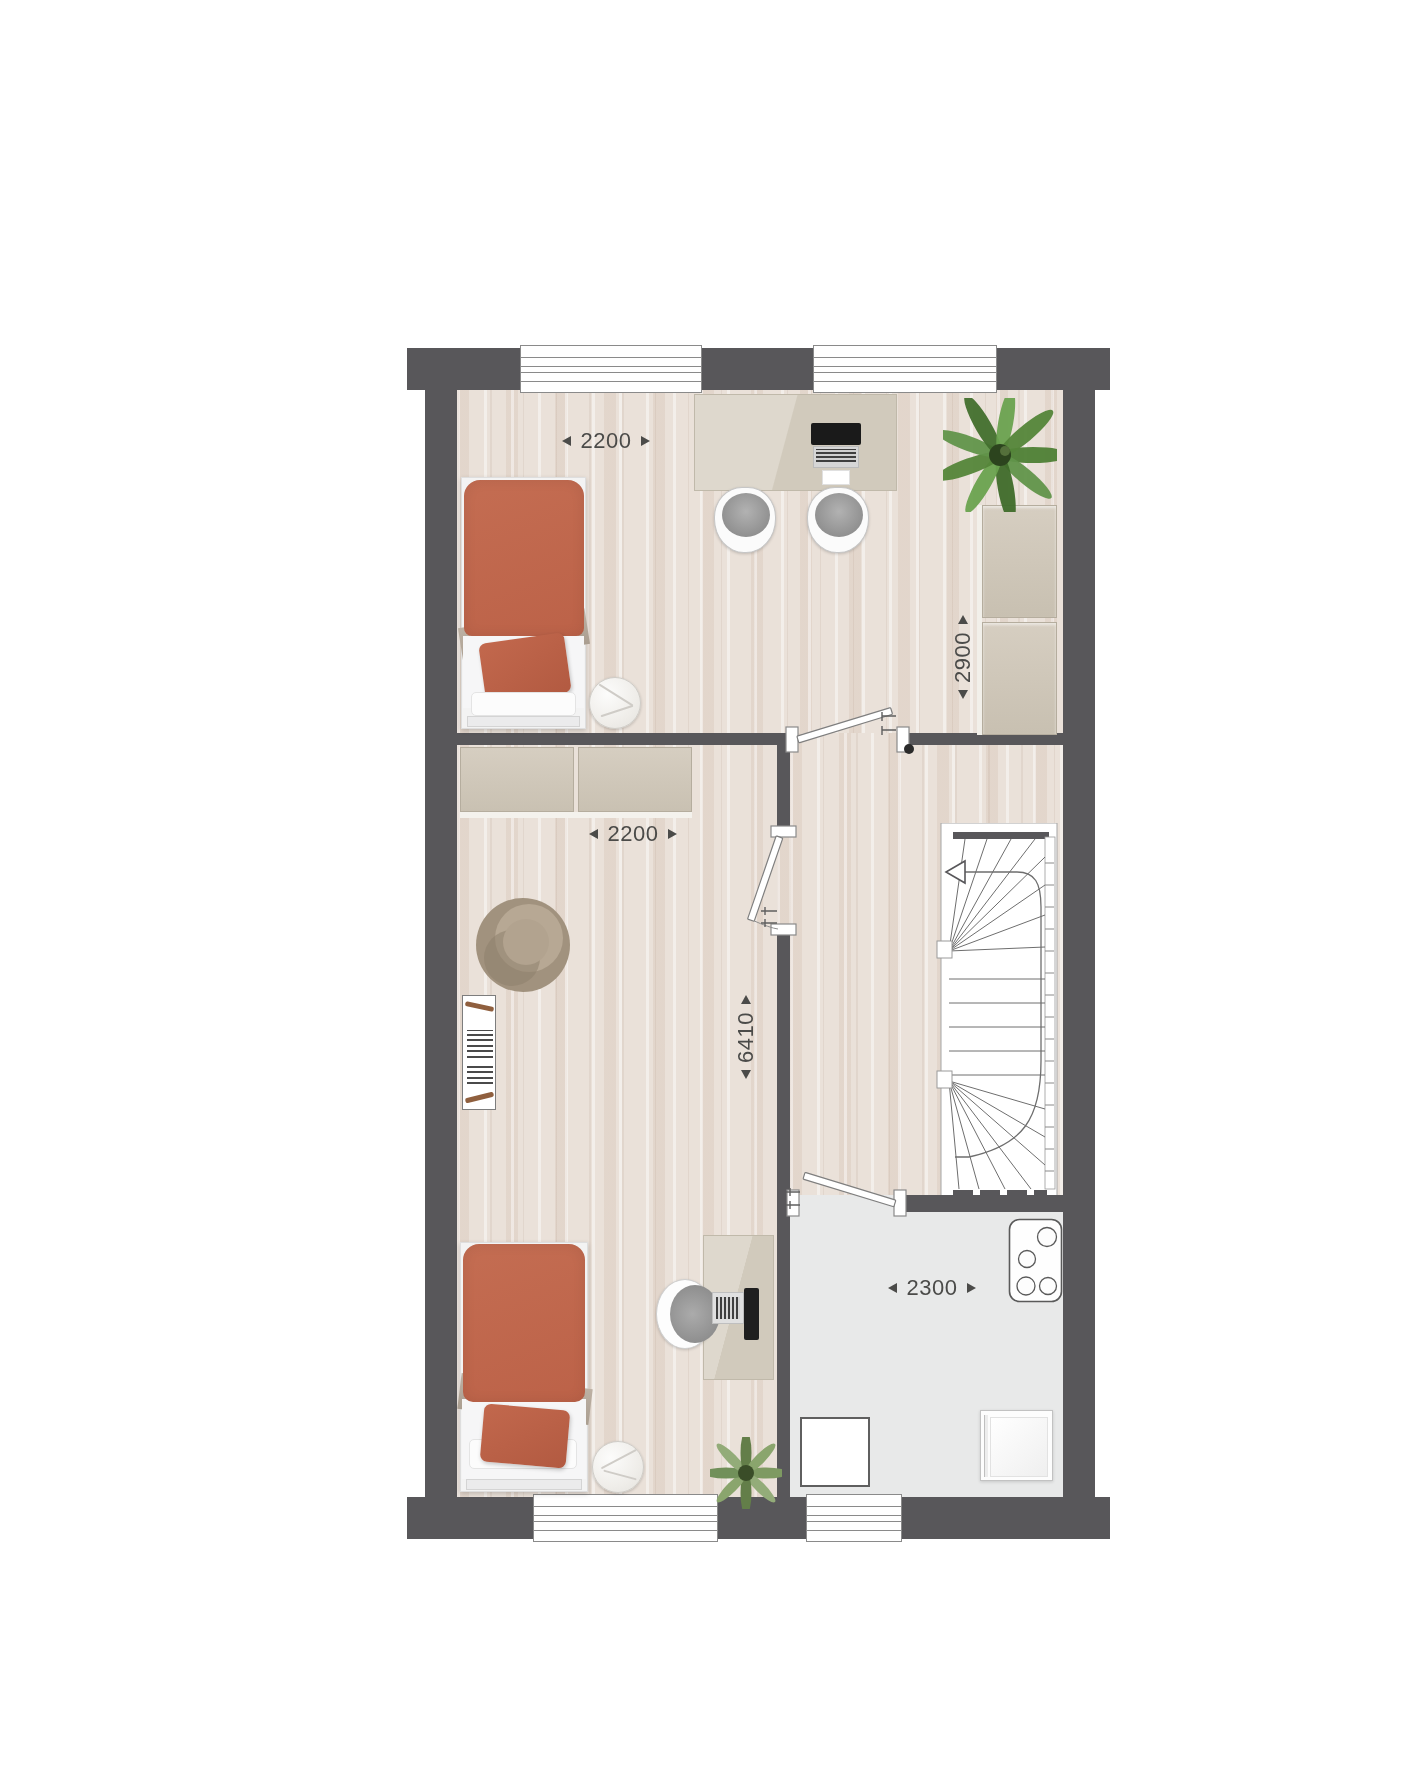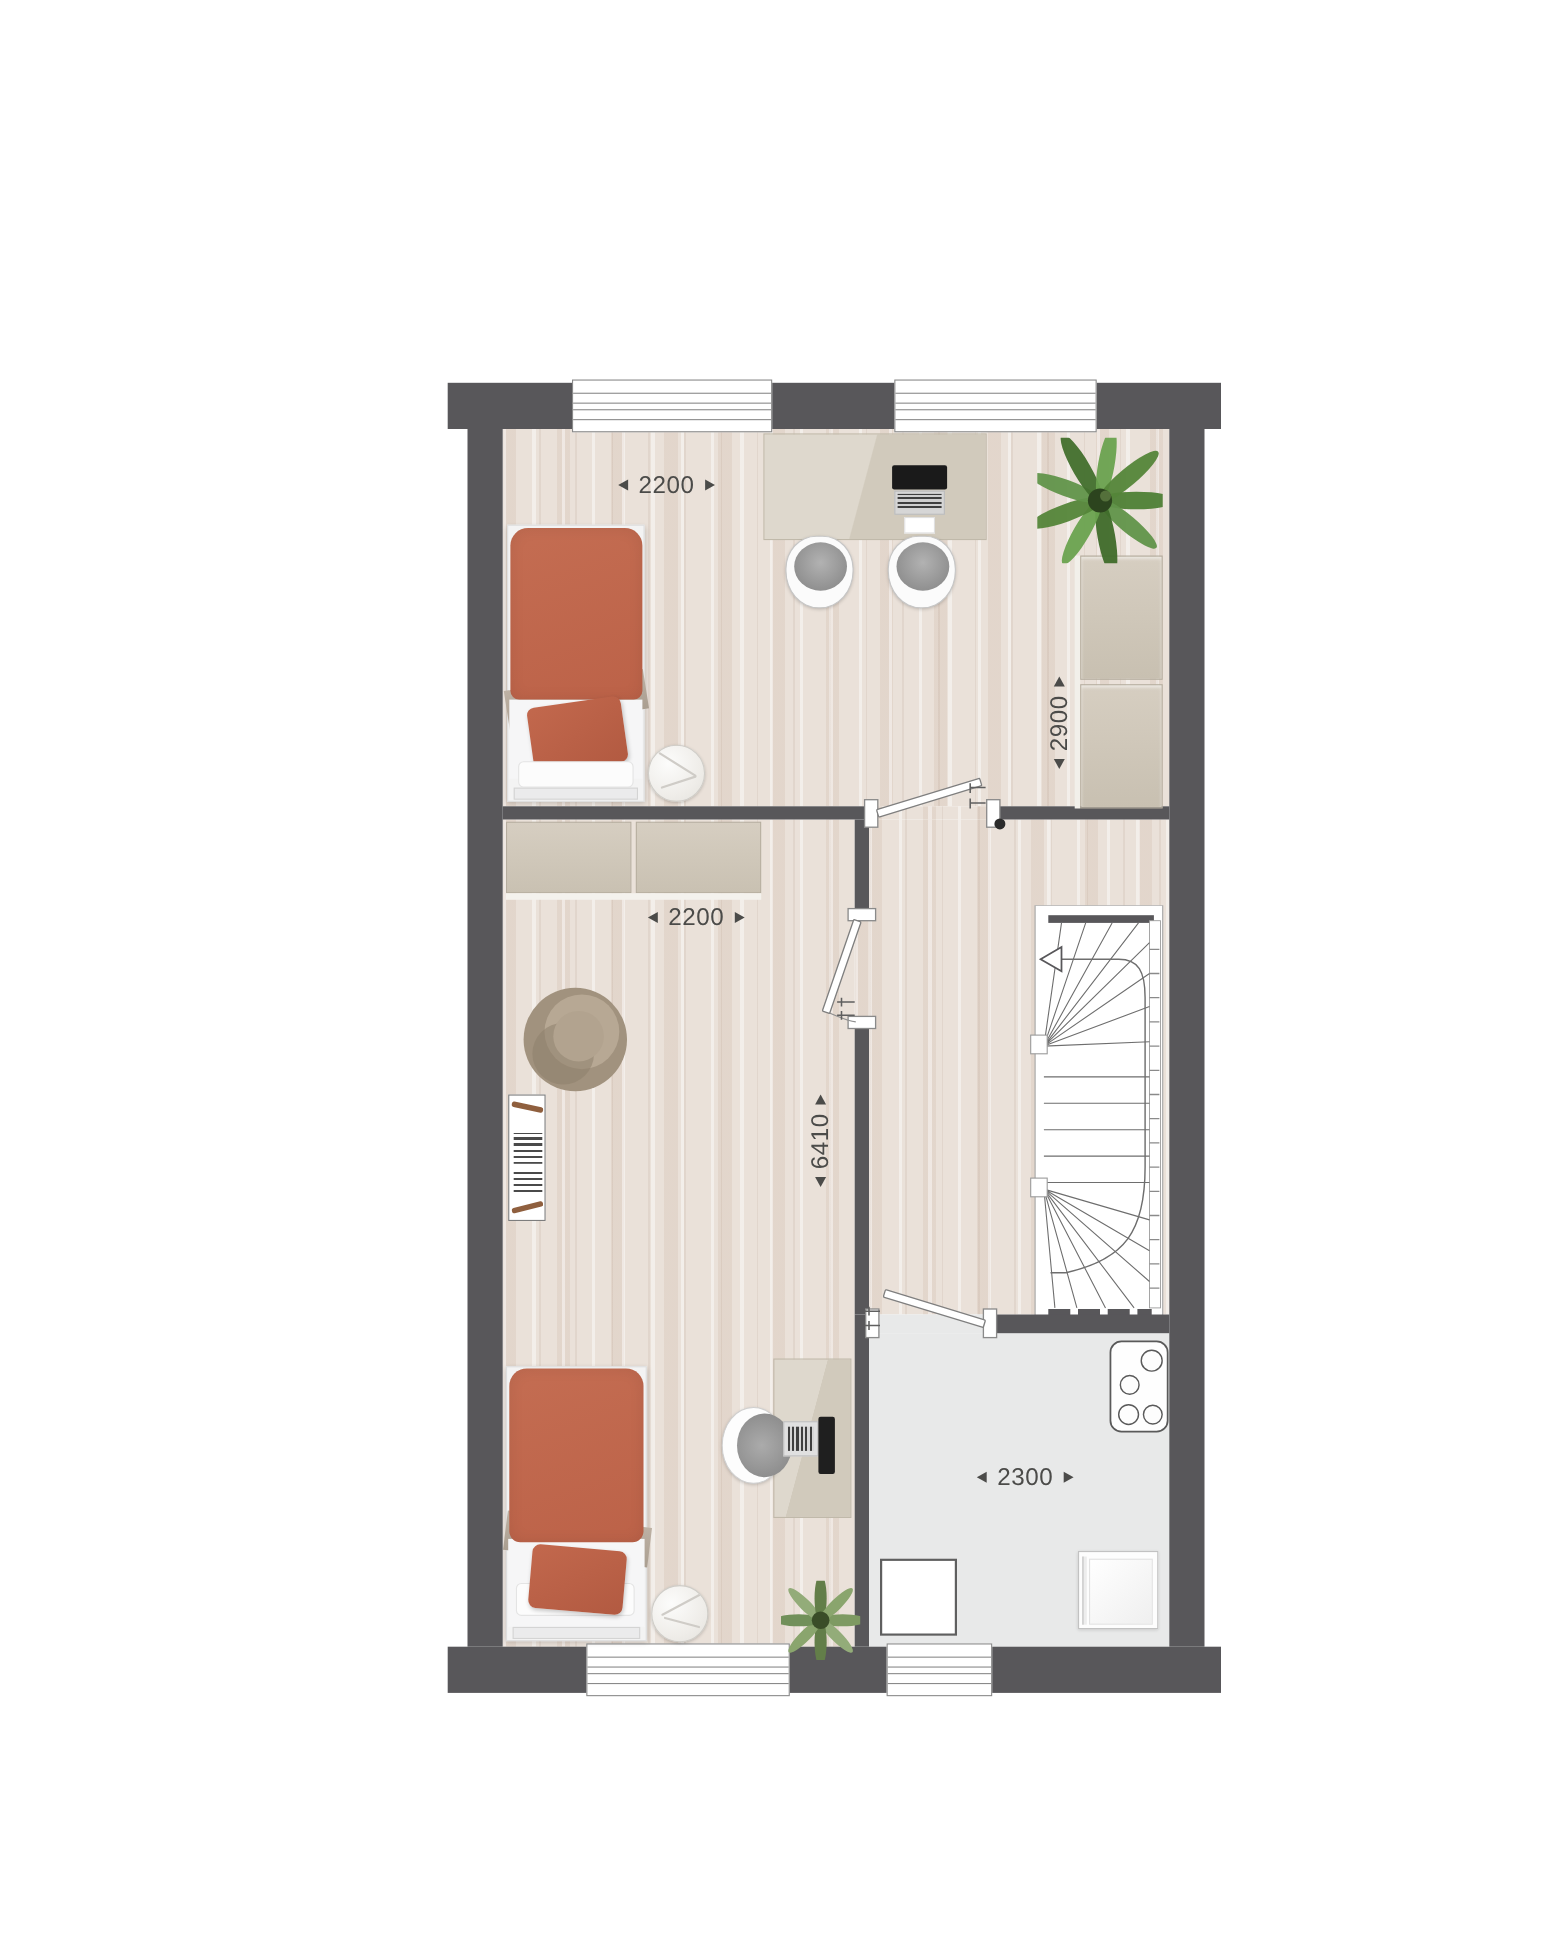--- a/index.html
+++ b/index.html
@@ -321,19 +321,19 @@
     <span class="lbl">2200</span>
     <span class="tri tri-r"></span>
   </div>
 
   <div class="abs dim dim-v" style="left:724px;top:972px;width:44px;height:130px;">
     <span class="tri tri-u"></span>
     <span class="lbl">6410</span>
     <span class="tri tri-d"></span>
   </div>
 
-  <div class="abs dim" style="left:847px;top:1331px;width:170px;height:24px;">
+  <div class="abs dim" style="left:847px;top:1276px;width:170px;height:24px;">
     <span class="tri tri-l"></span>
     <span class="lbl">2300</span>
     <span class="tri tri-r"></span>
   </div>
 
 </div>
 
 </body></html>

